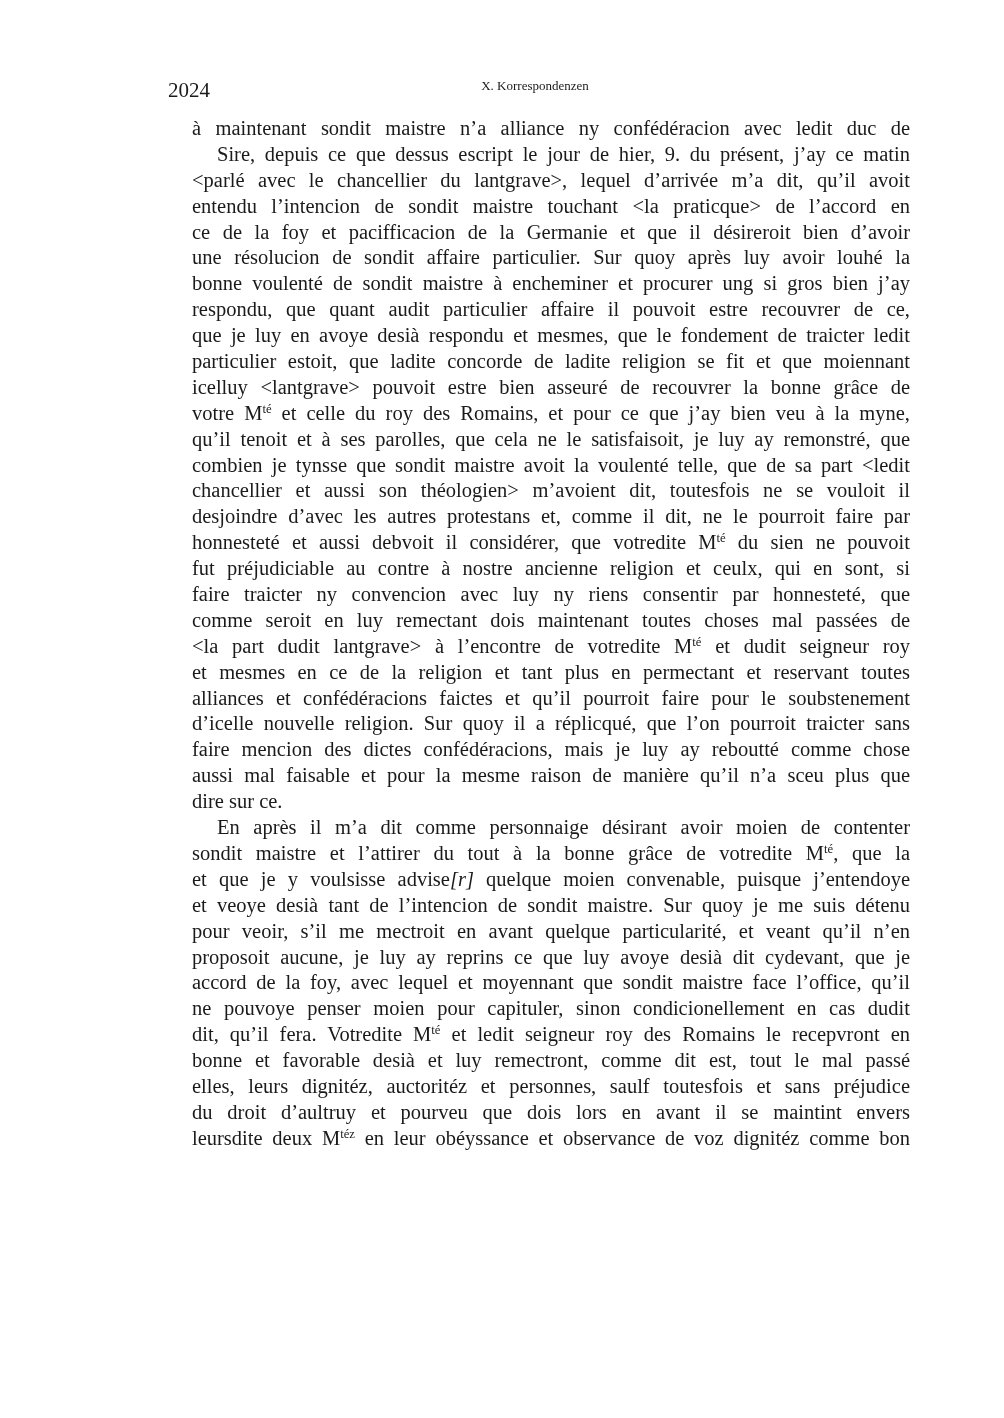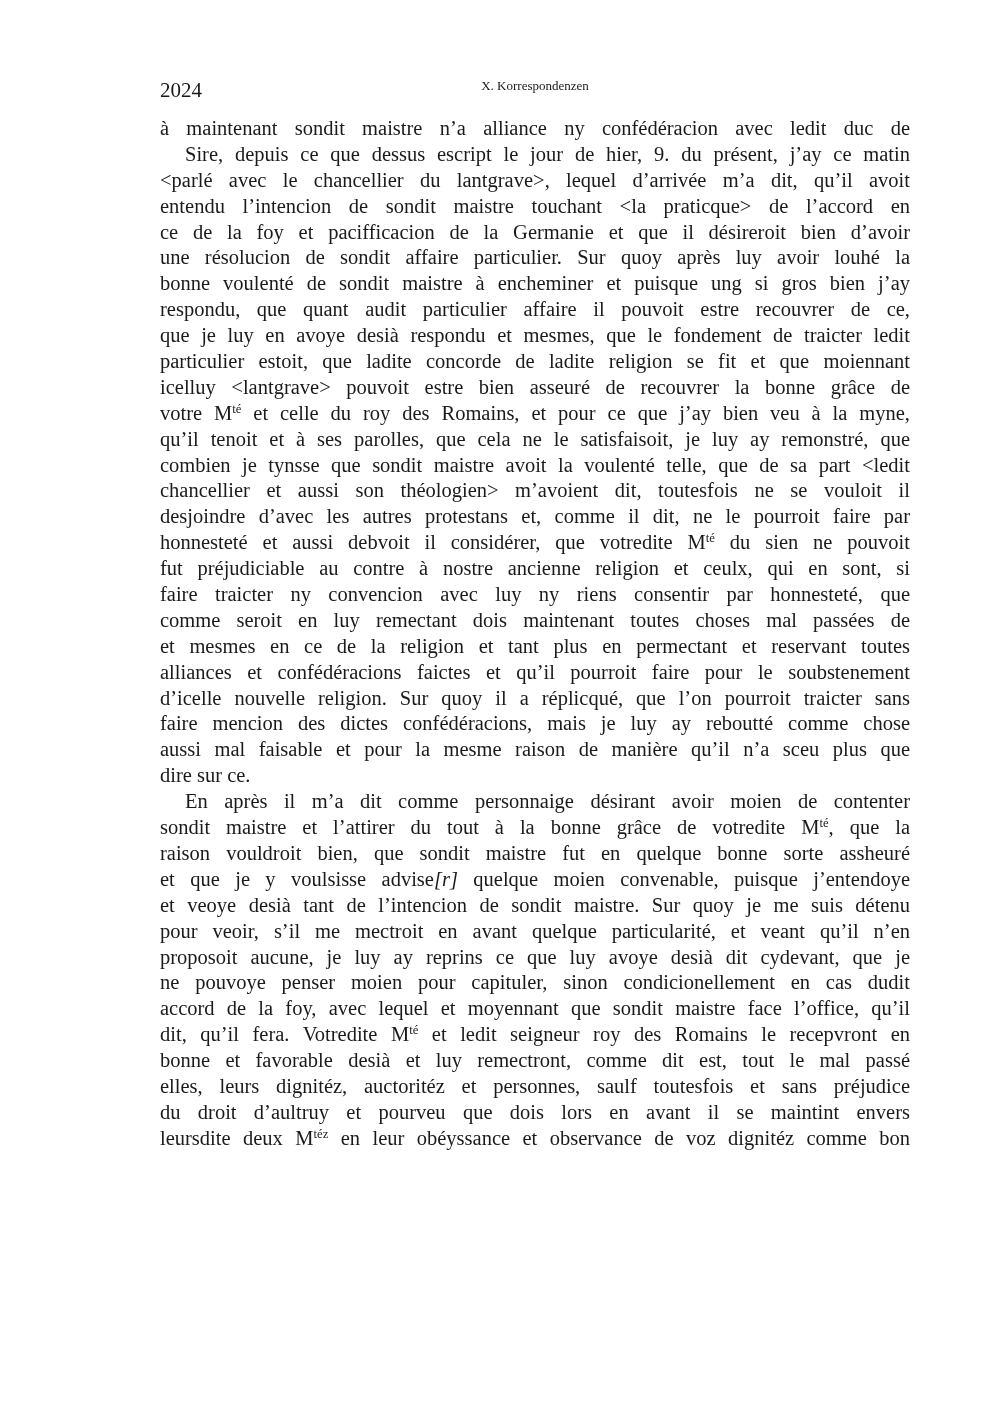--- a/index.html
+++ b/index.html
@@ -1,72 +1,72 @@
 <!DOCTYPE html>
 <html><head>
 <meta charset="utf-8">
 <style>
   html, body { margin: 0; padding: 0; background: #ffffff; }
   body { width: 1004px; height: 1418px; position: relative; overflow: hidden;
          font-family: "Liberation Serif", "DejaVu Serif", serif; color: #1a1a1a; }
   .page { position: absolute; left: 160px; top: 78px; width: 750px; }
   .header { position: relative; height: 30px; font-size: 21px; }
-  .header .pageno { position: absolute; left: 0; top: 0; }
+  .header .pageno { position: absolute; left: 8px; top: 0; }
   .header .running { position: absolute; left: 0; right: 0; top: 0; text-align: center; font-size: 13px; }
   .body { position: absolute; top: 38px; left: 0; width: 750px; }
   .line { display: block; height: 25.9px; line-height: 25.9px; font-size: 20.5px;
-          text-align: justify; text-align-last: justify; white-space: nowrap; overflow: visible; }
+          text-align: justify; text-align-last: justify; white-space: nowrap; overflow: visible; margin-left: 32px; }
   .line.last { text-align-last: left; }
   .line.indent { padding-left: 25px; }
   sup { font-size: 0.62em; vertical-align: 0; position: relative; top: -0.55em; line-height: 0; }
   i { font-style: italic; }
 </style>
 </head>
 <body>
 
 <div class="page">
   <div class="header">
     <span class="pageno">2024</span>
     <span class="running">X. Korrespondenzen</span>
   </div>
   <div class="body" id="body-text">
       <div class="line">à maintenant sondit maistre n’a alliance ny confédéracion avec ledit duc de</div>
       <div class="line indent">Sire, depuis ce que dessus escript le jour de hier, 9. du présent, j’ay ce matin</div>
       <div class="line">&lt;parlé avec le chancellier du lantgrave&gt;, lequel d’arrivée m’a dit, qu’il avoit</div>
       <div class="line">entendu l’intencion de sondit maistre touchant &lt;la praticque&gt; de l’accord en</div>
       <div class="line">ce de la foy et pacifficacion de la Germanie et que il désireroit bien d’avoir</div>
       <div class="line">une résolucion de sondit affaire particulier. Sur quoy après luy avoir louhé la</div>
-      <div class="line">bonne voulenté de sondit maistre à encheminer et puisque ung si gros bien j’ay</div>
+      <div class="line">bonne voulenté de sondit maistre à encheminer et procurer ung si gros bien j’ay</div>
       <div class="line">respondu, que quant audit particulier affaire il pouvoit estre recouvrer de ce,</div>
       <div class="line">que je luy en avoye desià respondu et mesmes, que le fondement de traicter ledit</div>
       <div class="line">particulier estoit, que ladite concorde de ladite religion se fit et que moiennant</div>
       <div class="line">icelluy &lt;lantgrave&gt; pouvoit estre bien asseuré de recouvrer la bonne grâce de</div>
       <div class="line">votre M<sup>té</sup> et celle du roy des Romains, et pour ce que j’ay bien veu à la myne,</div>
       <div class="line">qu’il tenoit et à ses parolles, que cela ne le satisfaisoit, je luy ay remonstré, que</div>
       <div class="line">combien je tynsse que sondit maistre avoit la voulenté telle, que de sa part &lt;ledit</div>
       <div class="line">chancellier et aussi son théologien&gt; m’avoient dit, toutesfois ne se vouloit il</div>
       <div class="line">desjoindre d’avec les autres protestans et, comme il dit, ne le pourroit faire par</div>
       <div class="line">honnesteté et aussi debvoit il considérer, que votredite M<sup>té</sup> du sien ne pouvoit</div>
       <div class="line">fut préjudiciable au contre à nostre ancienne religion et ceulx, qui en sont, si</div>
       <div class="line">faire traicter ny convencion avec luy ny riens consentir par honnesteté, que</div>
       <div class="line">comme seroit en luy remectant dois maintenant toutes choses mal passées de</div>
+      <div class="line">&lt;la part dudit lantgrave&gt; à l’encontre de votredite M<sup>té</sup> et dudit seigneur roy</div>
       <div class="line">et mesmes en ce de la religion et tant plus en permectant et reservant toutes</div>
       <div class="line">alliances et confédéracions faictes et qu’il pourroit faire pour le soubstenement</div>
       <div class="line">d’icelle nouvelle religion. Sur quoy il a réplicqué, que l’on pourroit traicter sans</div>
       <div class="line">faire mencion des dictes confédéracions, mais je luy ay reboutté comme chose</div>
       <div class="line">aussi mal faisable et pour la mesme raison de manière qu’il n’a sceu plus que</div>
       <div class="line last">dire sur ce.</div>
       <div class="line indent">En après il m’a dit comme personnaige désirant avoir moien de contenter</div>
       <div class="line">sondit maistre et l’attirer du tout à la bonne grâce de votredite M<sup>té</sup>, que la</div>
-      <div class="line">raison vouldroit bien, que sondit maistre fut en quelque bonne sorte assheuré</div>
       <div class="line">et que je y voulsisse advise<i>[r]</i> quelque moien convenable, puisque j’entendoye</div>
       <div class="line">et veoye desià tant de l’intencion de sondit maistre. Sur quoy je me suis détenu</div>
       <div class="line">pour veoir, s’il me mectroit en avant quelque particularité, et veant qu’il n’en</div>
       <div class="line">proposoit aucune, je luy ay reprins ce que luy avoye desià dit cydevant, que je</div>
+      <div class="line">accord de la foy, avec lequel et moyennant que sondit maistre face l’office, qu’il</div>
       <div class="line">ne pouvoye penser moien pour capituler, sinon condicionellement en cas dudit</div>
-      <div class="line">accord de la foy, avec lequel et moyennant que sondit maistre face l’office, qu’il</div>
       <div class="line">dit, qu’il fera. Votredite M<sup>té</sup> et ledit seigneur roy des Romains le recepvront en</div>
       <div class="line">bonne et favorable desià et luy remectront, comme dit est, tout le mal passé</div>
       <div class="line">elles, leurs dignitéz, auctoritéz et personnes, saulf toutesfois et sans préjudice</div>
       <div class="line">du droit d’aultruy et pourveu que dois lors en avant il se maintint envers</div>
       <div class="line">leursdite deux M<sup>téz</sup> en leur obéyssance et observance de voz dignitéz comme bon</div>
     </div>
 </div>
 
 </body></html>

